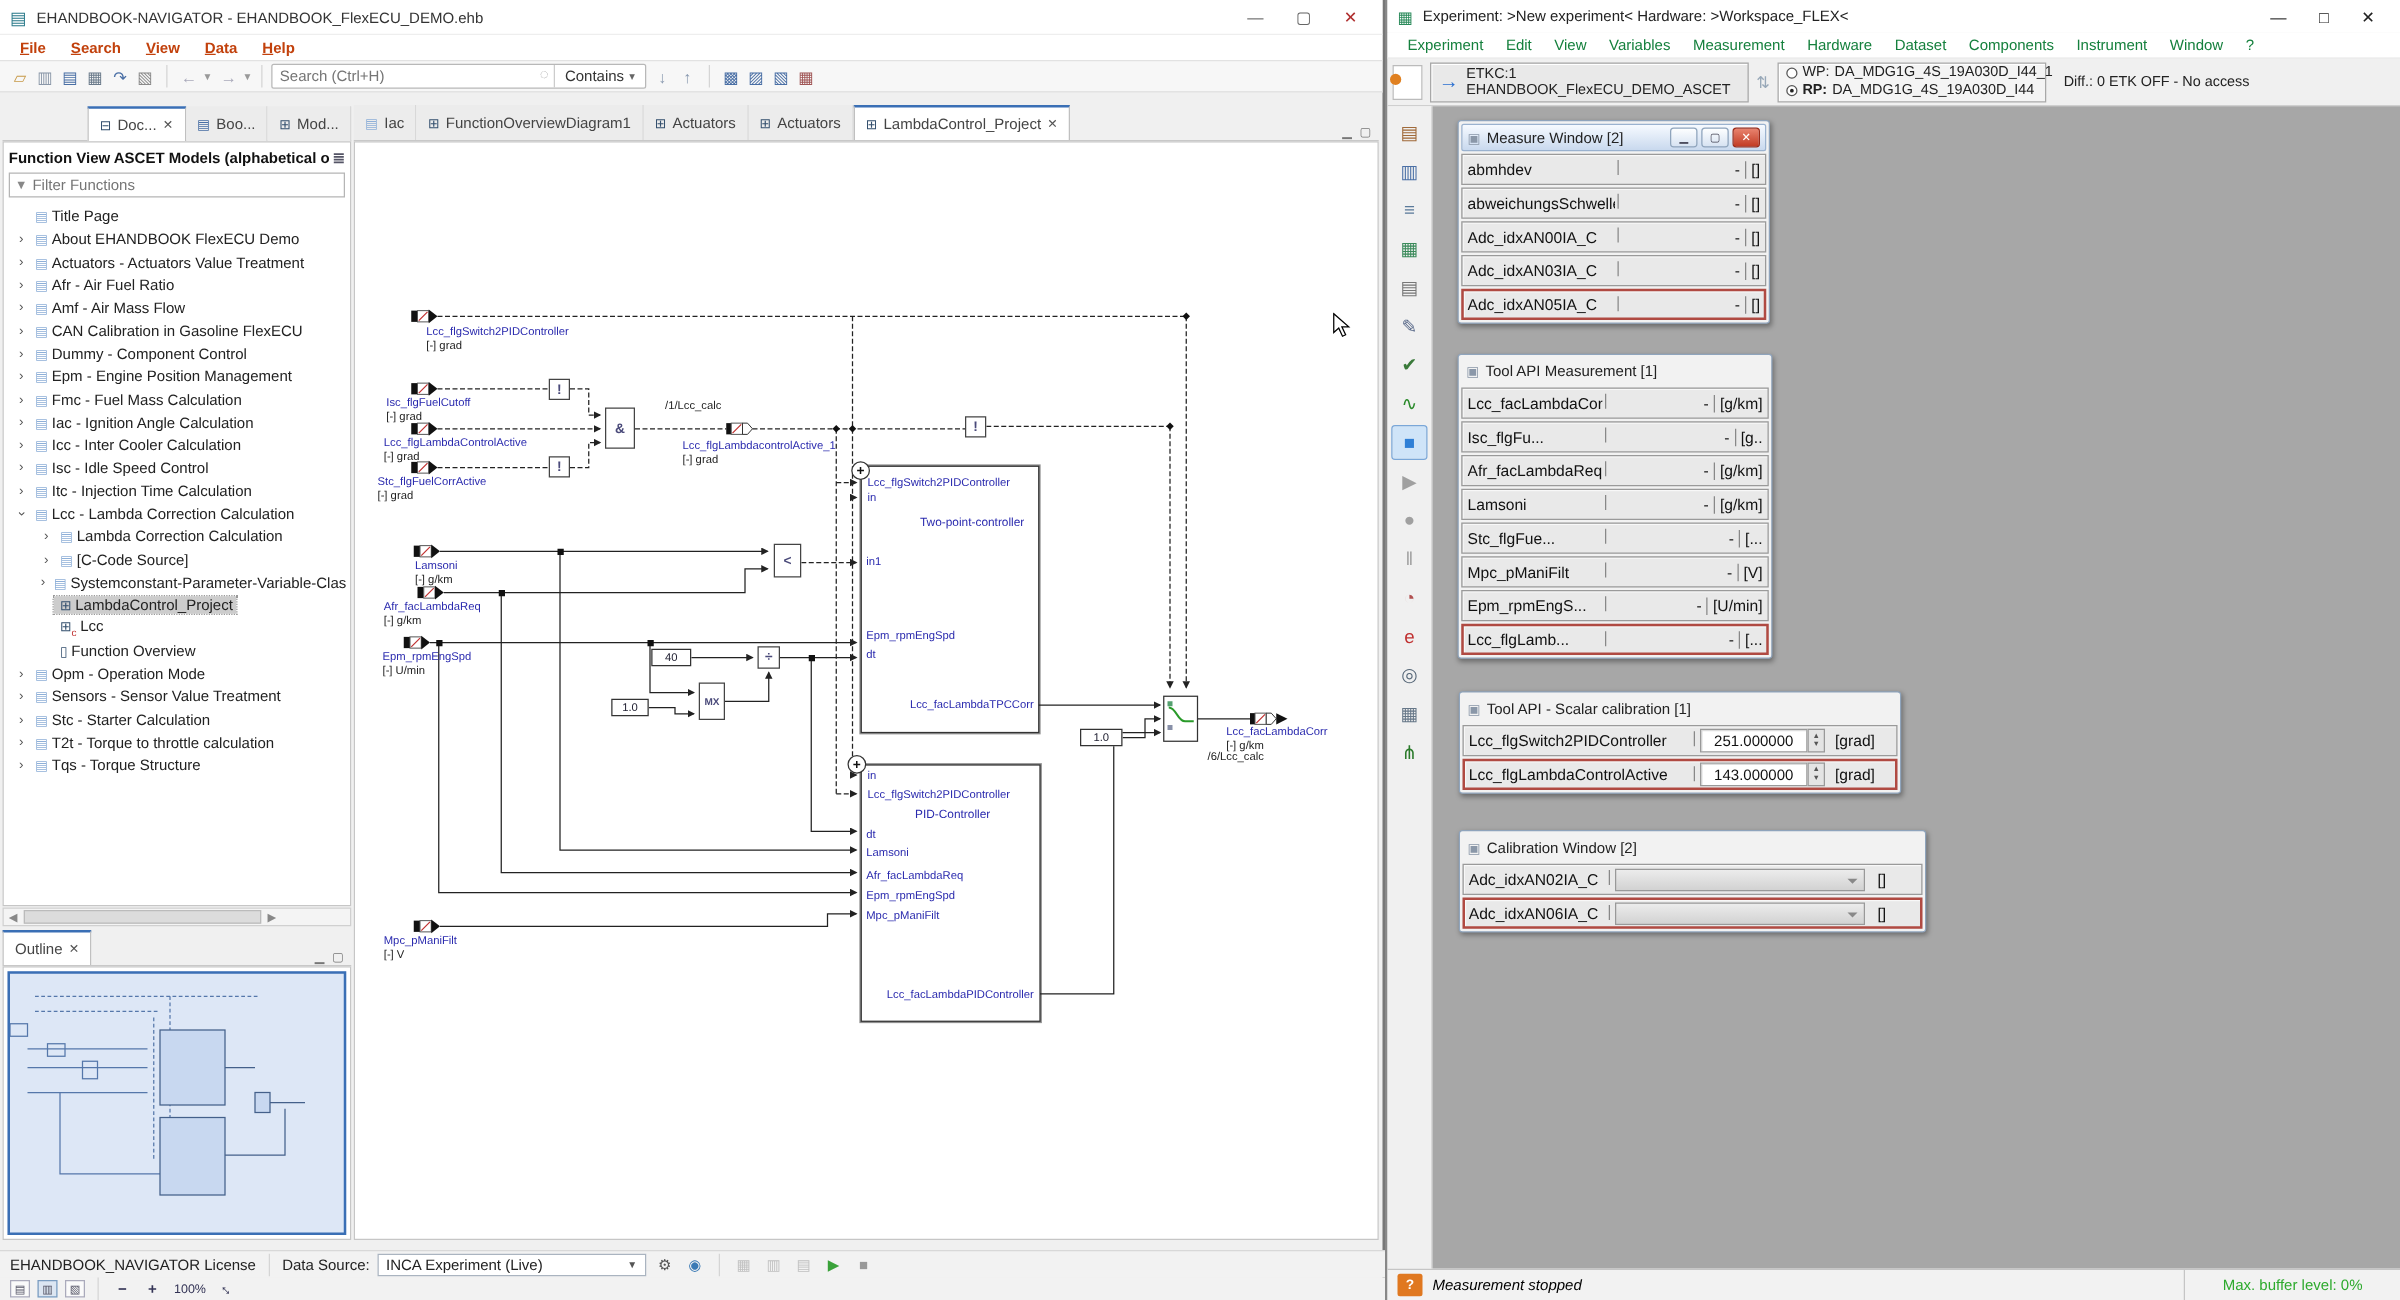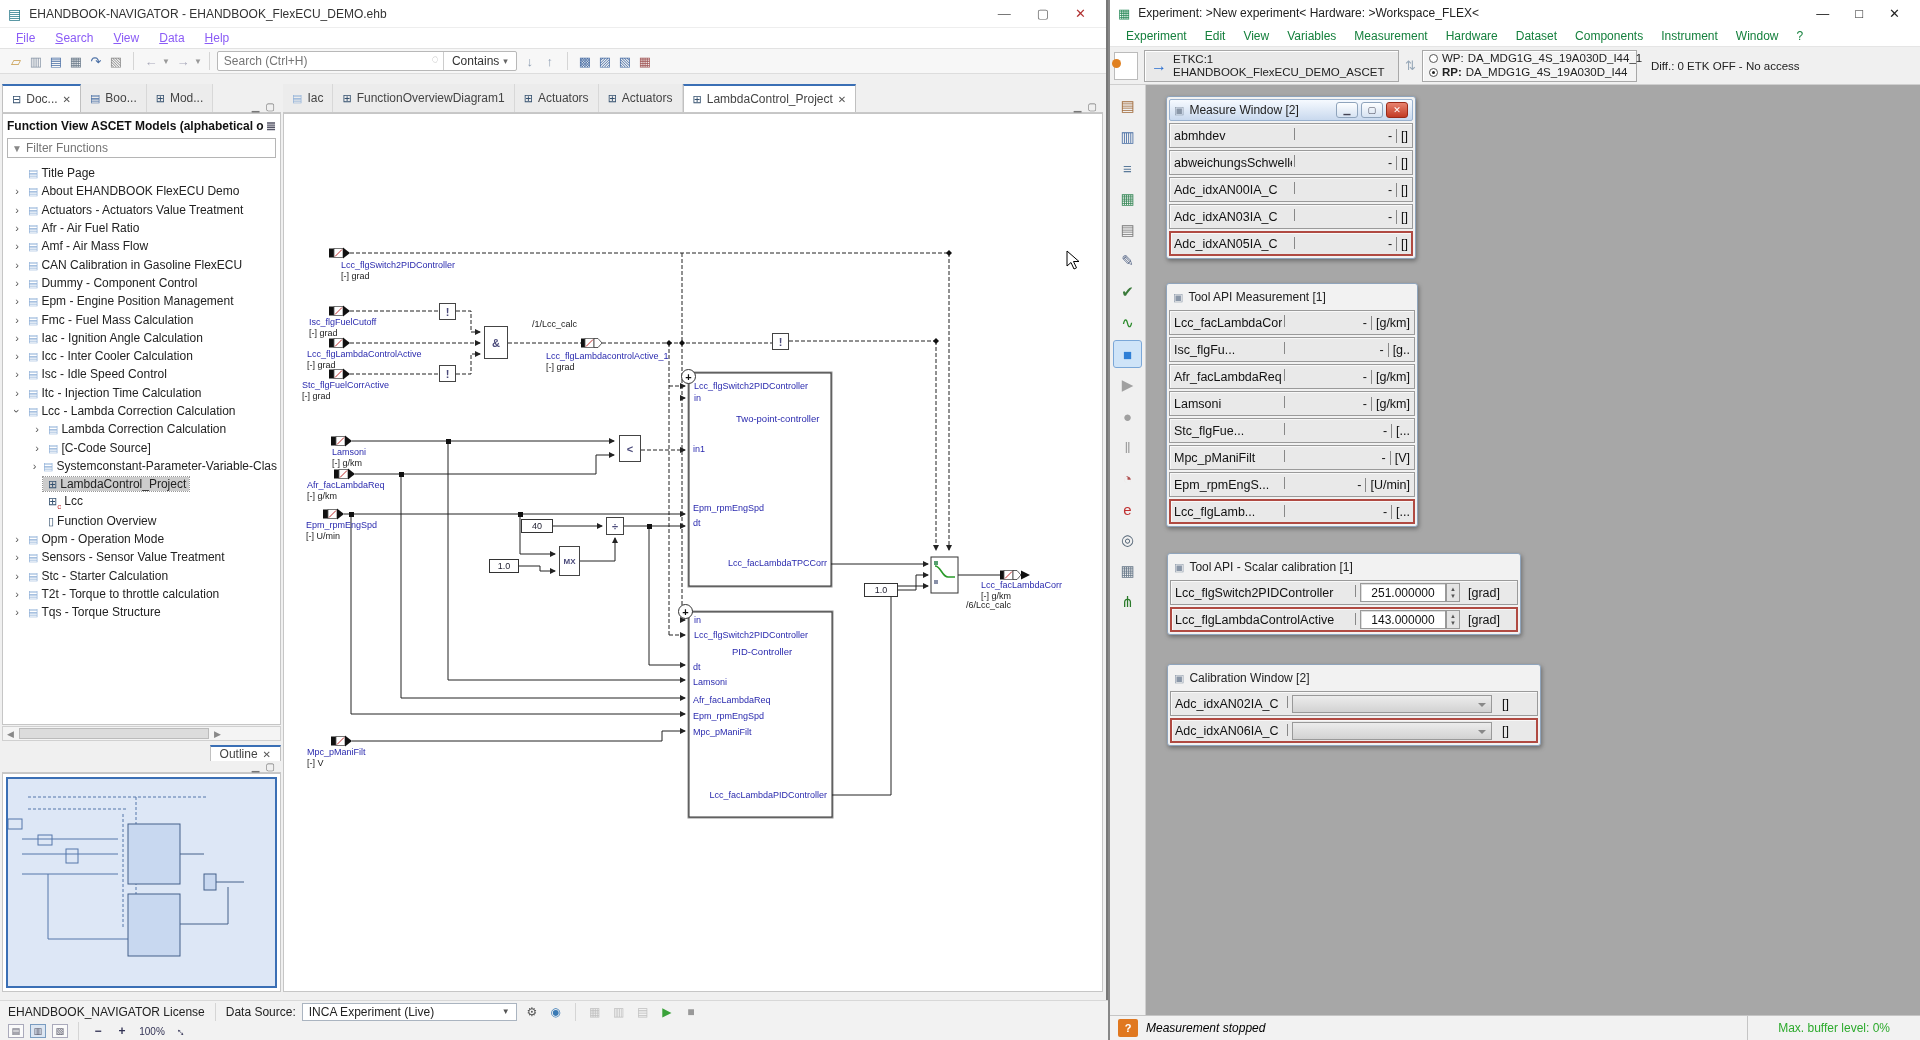--- a/index.html
+++ b/index.html
@@ -7,21 +7,21 @@
     font-family:"Liberation Sans",sans-serif;font-size:12px;color:#222;}
   
   #lw{position:absolute;left:0;top:0;width:1108px;height:1040px;background:#f0f0f0;border-right:2px solid #777;}
   #lw-title{position:absolute;left:0;top:0;width:100%;height:28px;background:#fff;display:flex;align-items:center;padding:0 8px;gap:8px;border-bottom:1px solid #eee;}
   #lw-title .appicon{color:#2a7a8a;font-size:14px;}
   #lw-title .ttl{color:#333;}
   .chrome{margin-left:auto;display:flex;gap:26px;padding-right:12px;color:#666;font-size:13px;}
   .chrome span{cursor:default;}
   .chrome .x{color:#b03030;}
   #lw-menu{position:absolute;left:0;top:28px;width:100%;height:20px;background:#fff;display:flex;gap:4px;padding-left:8px;align-items:center;}
-  .lmenu-item{display:inline-block;padding:2px 8px;color:#8b5cf6;}
+  .lmenu-item{display:inline-block;padding:2px 8px;color:#c2410c;font-weight:bold;}
   .lmenu-item::first-letter{text-decoration:underline;}
   #lw-toolbar{position:absolute;left:0;top:48px;width:100%;height:26px;background:#f7f7f7;border-top:1px solid #e2e2e2;border-bottom:1px solid #ddd;display:flex;align-items:center;gap:3px;padding-left:6px;}
   .tbi{width:20px;height:20px;display:inline-flex;align-items:center;justify-content:center;font-size:13px;}
   .tbsep{width:1px;height:18px;background:#d5d5d5;margin:0 4px;}
   .drop{font-size:8px;color:#999;margin-left:-2px;}
   #searchbox{display:flex;border:1px solid #b8b8b8;background:#fff;height:20px;width:300px;border-radius:2px;}
   #searchbox input{border:0;outline:0;flex:1;padding:0 6px;font:12px "Liberation Sans",sans-serif;color:#888;background:transparent;}
   #searchbox .mag{color:#999;padding:0 4px;font-size:12px;}
   #containsbtn{border-left:1px solid #ccc;padding:0 8px;height:100%;display:flex;align-items:center;color:#333;gap:4px;}
   #containsbtn::after{content:"▾";font-size:9px;color:#666;}
@@ -53,21 +53,21 @@
   .trow[data-icon="diagram"] .ticon::before{content:"⊞";color:#34506e;}
   .trow[data-icon="diagram-c"] .ticon::before{content:"⊞";color:#34506e;}
   .trow[data-icon="diagram-c"] .ticon::after{content:"c";color:#c03030;font-size:8px;vertical-align:sub;}
   .trow[data-icon="block"] .ticon::before{content:"▯";color:#34506e;}
   .tsel{padding:0 3px;}
   .trow.sel .tsel{background:#cccccc;outline:1px dotted #999;}
   #hscroll{position:absolute;left:2px;top:726px;width:279px;height:15px;background:#f4f4f4;border:1px solid #d0d0d0;display:flex;align-items:center;}
   #hscroll .sbtn{width:15px;text-align:center;color:#888;font-size:9px;}
   #hscroll .thumb{height:11px;background:#dcdcdc;border:1px solid #bbb;width:190px;margin:0 1px;}
   
-  #outline-tabbar{left:2px;top:745px;width:279px;flex-direction:column;}
+  #outline-tabbar{left:2px;top:745px;width:279px;}
   #outline-panel{position:absolute;left:2px;top:773px;width:279px;height:219px;background:#fff;border:1px solid #c6c6c6;padding:3px;}
   #thumb{width:100%;height:100%;background:#dde7f6;border:2px solid #3a6fb5;}
   
   #ed-tabbar{left:283px;top:85px;width:820px;}
   #canvas{position:absolute;left:283px;top:113px;width:820px;height:879px;background:#fff;border:1px solid #c6c6c6;overflow:hidden;}
   #wires{position:absolute;left:0;top:0;}
   .dlab{position:absolute;font:9px/11px "Liberation Sans",sans-serif;white-space:nowrap;}
   .dlab .t{color:#2a2aae;display:block;}
   .dlab .u{color:#222;display:block;}
   .plain .t{color:#222;}
@@ -180,21 +180,21 @@
     <span id="searchbox">
       <input placeholder="Search (Ctrl+H)" style="">
       <span class="mag">◌</span>
       <span id="containsbtn">Contains</span>
     </span>
     <span><span class="tbi" style="color: rgb(138, 154, 176);">↓</span><span class="tbi" style="color: rgb(138, 154, 176);">↑</span></span>
     <span class="tbsep"></span>
     <span><span class="tbi" style="color: rgb(74, 111, 165);">▩</span><span class="tbi" style="color: rgb(74, 111, 165);">▨</span><span class="tbi" style="color: rgb(74, 111, 165);">▧</span><span class="tbi" style="color: rgb(160, 85, 85);">▦</span></span>
   </div>
 
-  <div class="tabbar" style="left:2px;top:85px;width:279px;">
+  <div class="tabbar" style="left:2px;top:85px;width:279px;flex-direction:column;">
     <span style="display:flex;height:28px;">
 
     <span class="tab sel" data-icon="tree">
           <span>Doc...</span>
           <span class="close">✕</span>
         </span>
         <span class="tab" data-icon="book">
           <span>Boo...</span>
         </span>
         <span class="tab" data-icon="diagram">

